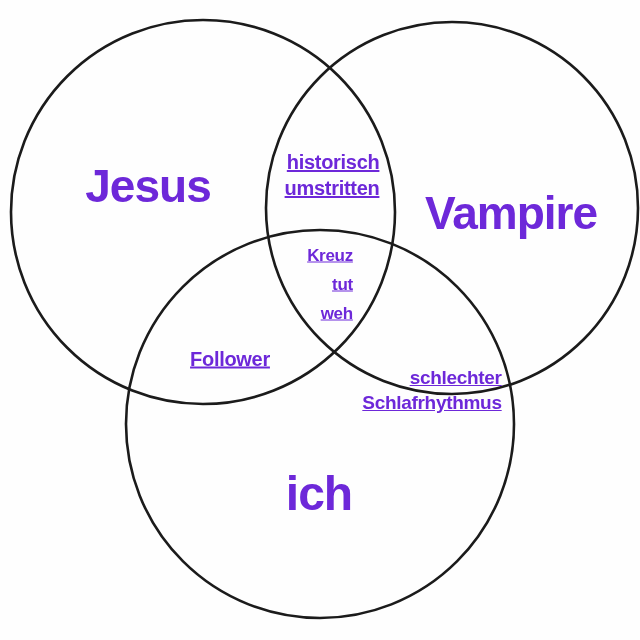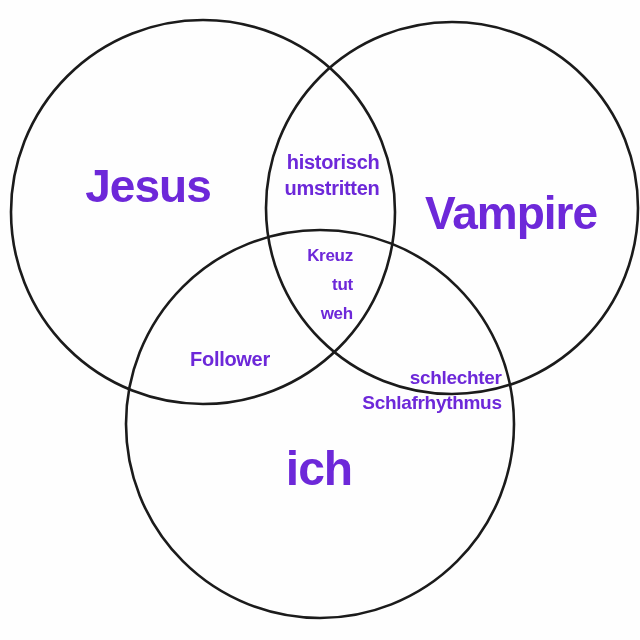--- a/index.html
+++ b/index.html
@@ -33,20 +33,21 @@
     white-space: nowrap;
   }
   .set-label {
     font-size: 46px;
     letter-spacing: -1px;
   }
   .set-label.ich { font-size: 48px; }
   .ix-label {
     font-size: 20px;
     letter-spacing: -0.3px;
+    text-decoration: underline;
   }
   .ix-jesus-vampire { line-height: 26px; }
   .ix-center       { line-height: 29px; font-size: 17px; }
   .ix-jesus-ich    { line-height: 29px; }
   .ix-vampire-ich  { line-height: 25px; font-size: 19px; }
 </style>
 </head>
 <body>
 
 <div class="stage">
@@ -54,21 +55,21 @@
   <svg class="venn-svg" width="640" height="640" viewBox="0 0 640 640">
     <circle cx="203" cy="212" r="192"></circle>
     <circle cx="452" cy="208" r="186"></circle>
     <circle cx="320" cy="424" r="194"></circle>
   </svg>
 
   <div class="lbl set-label" style="left:148px; top:186px;">Jesus</div>
 
   <div class="lbl set-label" style="left:511px; top:213px;">Vampire</div>
 
-  <div class="lbl set-label ich" style="left:319px; top:468px;">ich</div>
+  <div class="lbl set-label ich" style="left:319px; top:493px;">ich</div>
 
   <div class="lbl ix-label ix-jesus-vampire" style="left:332px; top:175px;">
     <div>historisch</div>
     <div>umstritten</div>
   </div>
 
   <div class="lbl ix-label ix-center" style="left:330px; top:284px;">
     <div>Kreuz</div>
     <div>tut</div>
     <div>weh</div>

